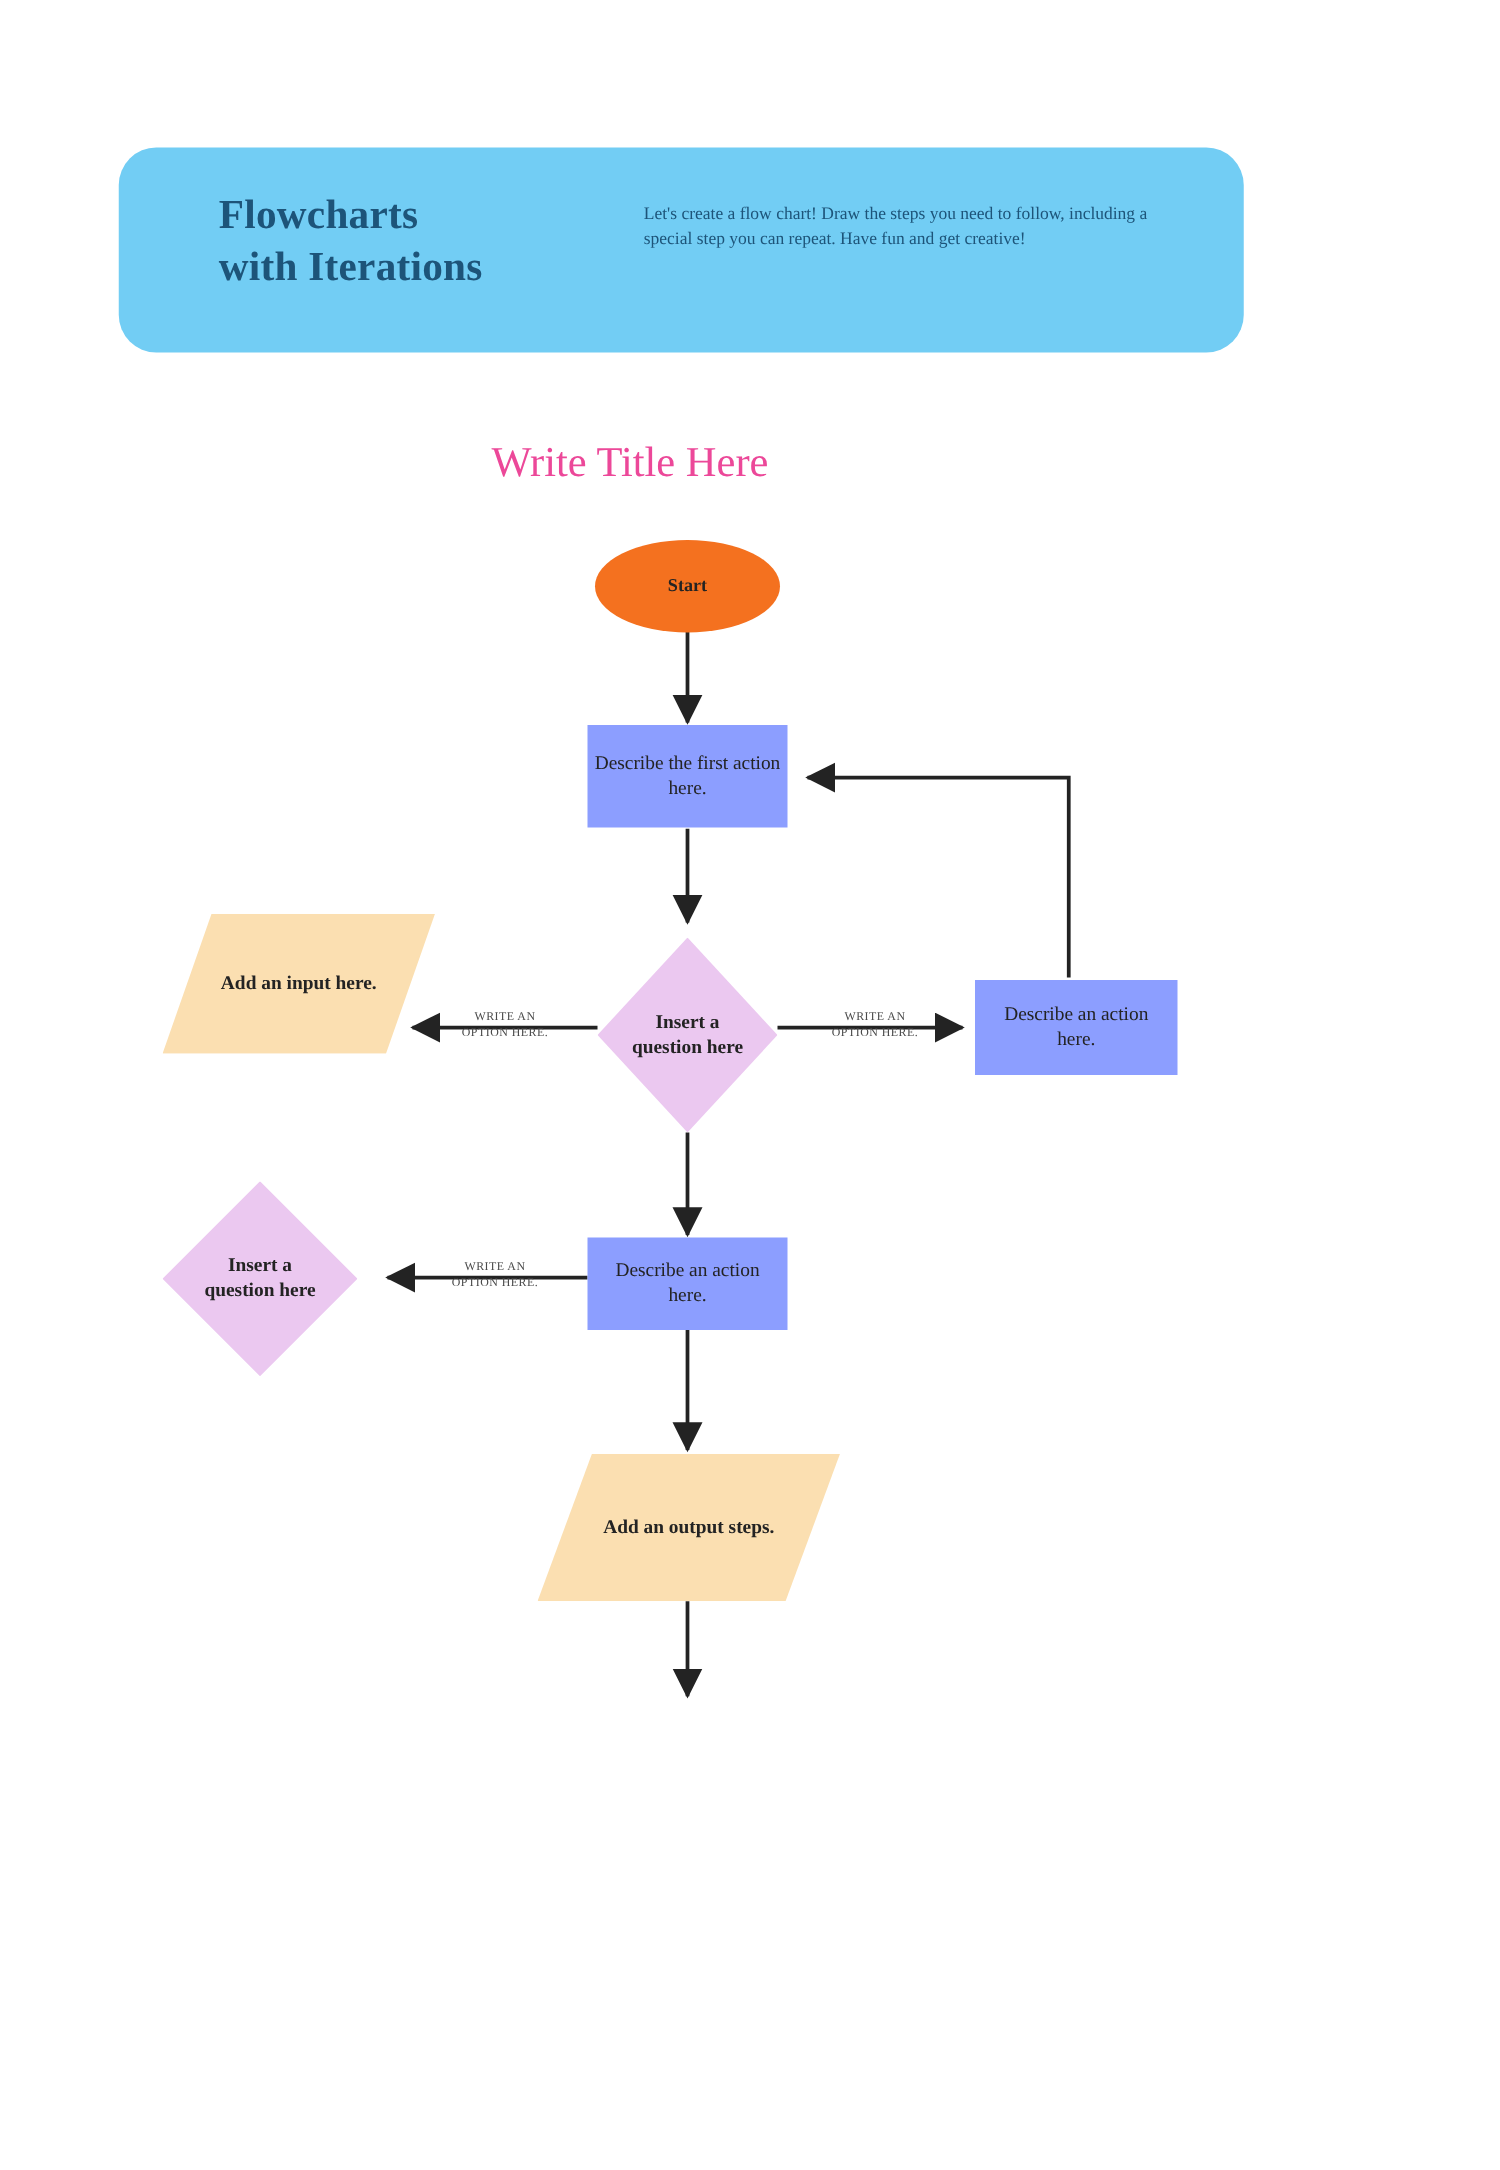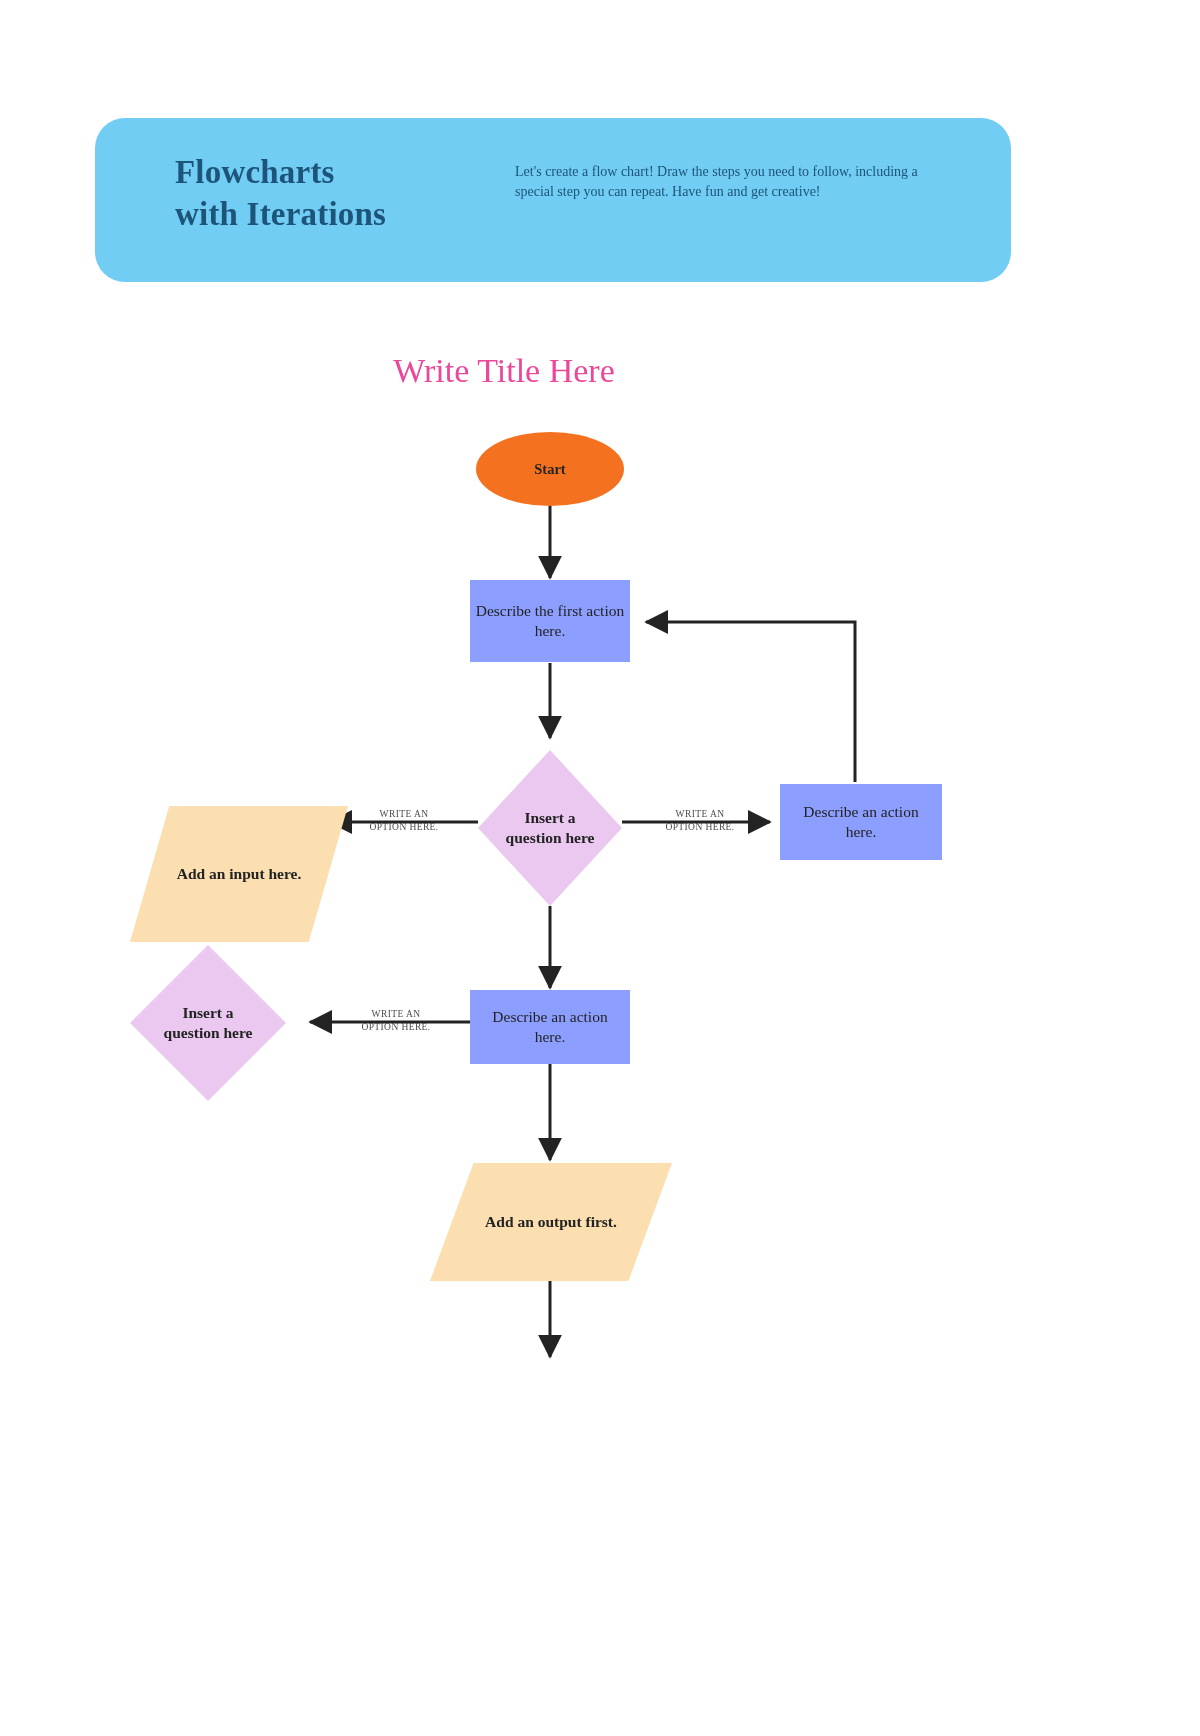--- a/index.html
+++ b/index.html
@@ -4,21 +4,21 @@
 <style>
   html,body{margin:0;padding:0;}
   body{
     width:1200px;height:1736px;background:#ffffff;
     font-family:"Liberation Serif", serif;
     position:relative;overflow:hidden;
   }
   
   #banner{
     position:absolute;left:95px;top:118px;width:900px;height:164px;
-    background:#72cdf4;border-radius:30px;padding-left:16px;
+    background:#72cdf4;border-radius:30px;
   }
   #banner-title{
     position:absolute;left:80px;top:33px;width:380px;
     font-size:33px;font-weight:bold;line-height:1.28;
     color:#1d5479;letter-spacing:.2px;
   }
   #banner-desc{
     position:absolute;left:420px;top:44px;width:430px;
     font-size:14px;line-height:1.42;color:#1d5479;
   }
@@ -98,38 +98,38 @@
   </div>
 
   <div class="node terminator" style="left:476px;top:432px;width:148px;height:74px;">
     <span>Start</span>
   </div>
 
   <div class="node decision" style="left:478px;top:750px;width:144px;height:156px;">
     <span style="max-width:92px;">Insert a question here</span>
   </div>
 
-  <div class="node io" style="left:130px;top:806px;width:218px;height:136px;">
+  <div class="node io" style="left:130px;top:731px;width:218px;height:112px;">
     <span style="max-width:140px;">Add an input here.</span>
   </div>
 
   <div class="node process" style="left:780px;top:784px;width:162px;height:76px;">
     <span style="max-width:138px;">Describe an action here.</span>
   </div>
 
   <div class="node process" style="left:470px;top:990px;width:160px;height:74px;">
     <span style="max-width:140px;">Describe an action here.</span>
   </div>
 
   <div class="node decision" style="left:130px;top:945px;width:156px;height:156px;">
     <span style="max-width:92px;">Insert a question here</span>
   </div>
 
   <div class="node io" style="left:430px;top:1163px;width:242px;height:118px;">
-    <span style="max-width:150px;">Add an output first.</span>
+    <span style="max-width:150px;">Add an output steps.</span>
   </div>
 
 
   <div class="edge-label" style="left: 352px; top: 808px; width: 104px; white-space: pre-line;">WRITE AN
 OPTION HERE.</div>
 
   <div class="edge-label" style="left: 648px; top: 808px; width: 104px; white-space: pre-line;">WRITE AN
 OPTION HERE.</div>
 
   <div class="edge-label" style="left: 344px; top: 1008px; width: 104px; white-space: pre-line;">WRITE AN

